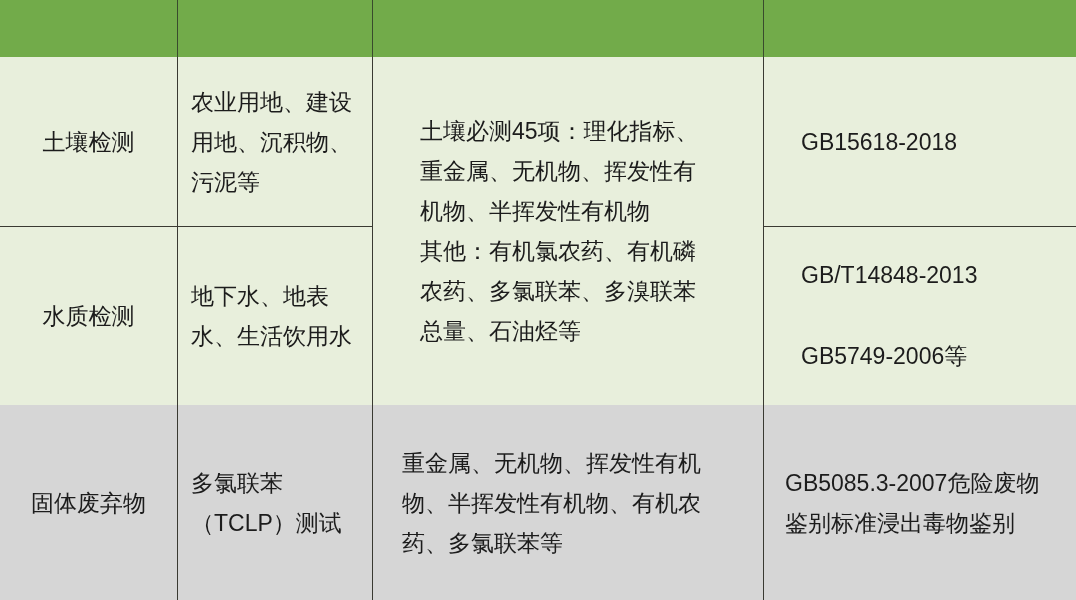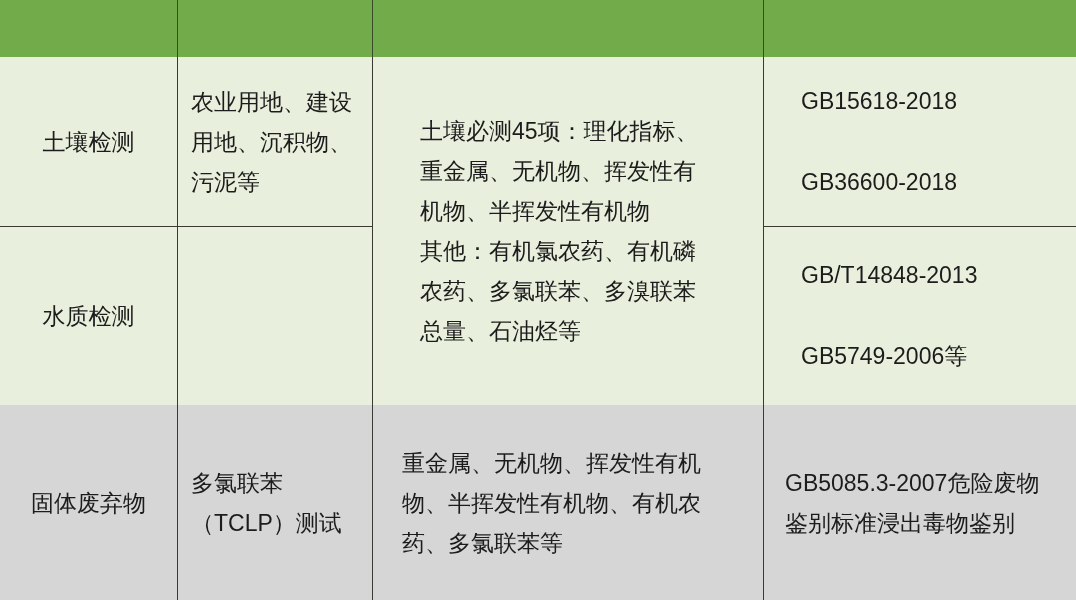--- a/index.html
+++ b/index.html
@@ -166,27 +166,29 @@
     <p class="cap-block">农业用地、建设用地、沉积物、污泥等</p>
   </div>
 
   <div class="cell col3 row12 left-h pad-c3">
     <p class="cap-block">土壤必测45项：理化指标、重金属、无机物、挥发性有机物、半挥发性有机物</p>
     <p class="cap-block">其他：有机氯农药、有机磷农药、多氯联苯、多溴联苯总量、石油烃等</p>
   </div>
 
   <div class="cell col4 row1 left-h pad-c4">
     <p>GB15618-2018</p>
-    <p>GB36600-2018</p>
   </div>
 
   <div class="cell col1 row2 center-h">
     <p>水质检测</p>
   </div>
 
+  <div class="cell col2 row2 left-h pad-c2">
+    <p class="cap-block">地下水、地表水、生活饮用水</p>
+  </div>
 
   <div class="cell col4 row2 left-h pad-c4">
     <p>GB/T14848-2013</p>
     <p>GB5749-2006等</p>
   </div>
 
   <div class="cell col1 row3 center-h">
     <p>固体废弃物</p>
   </div>
 

